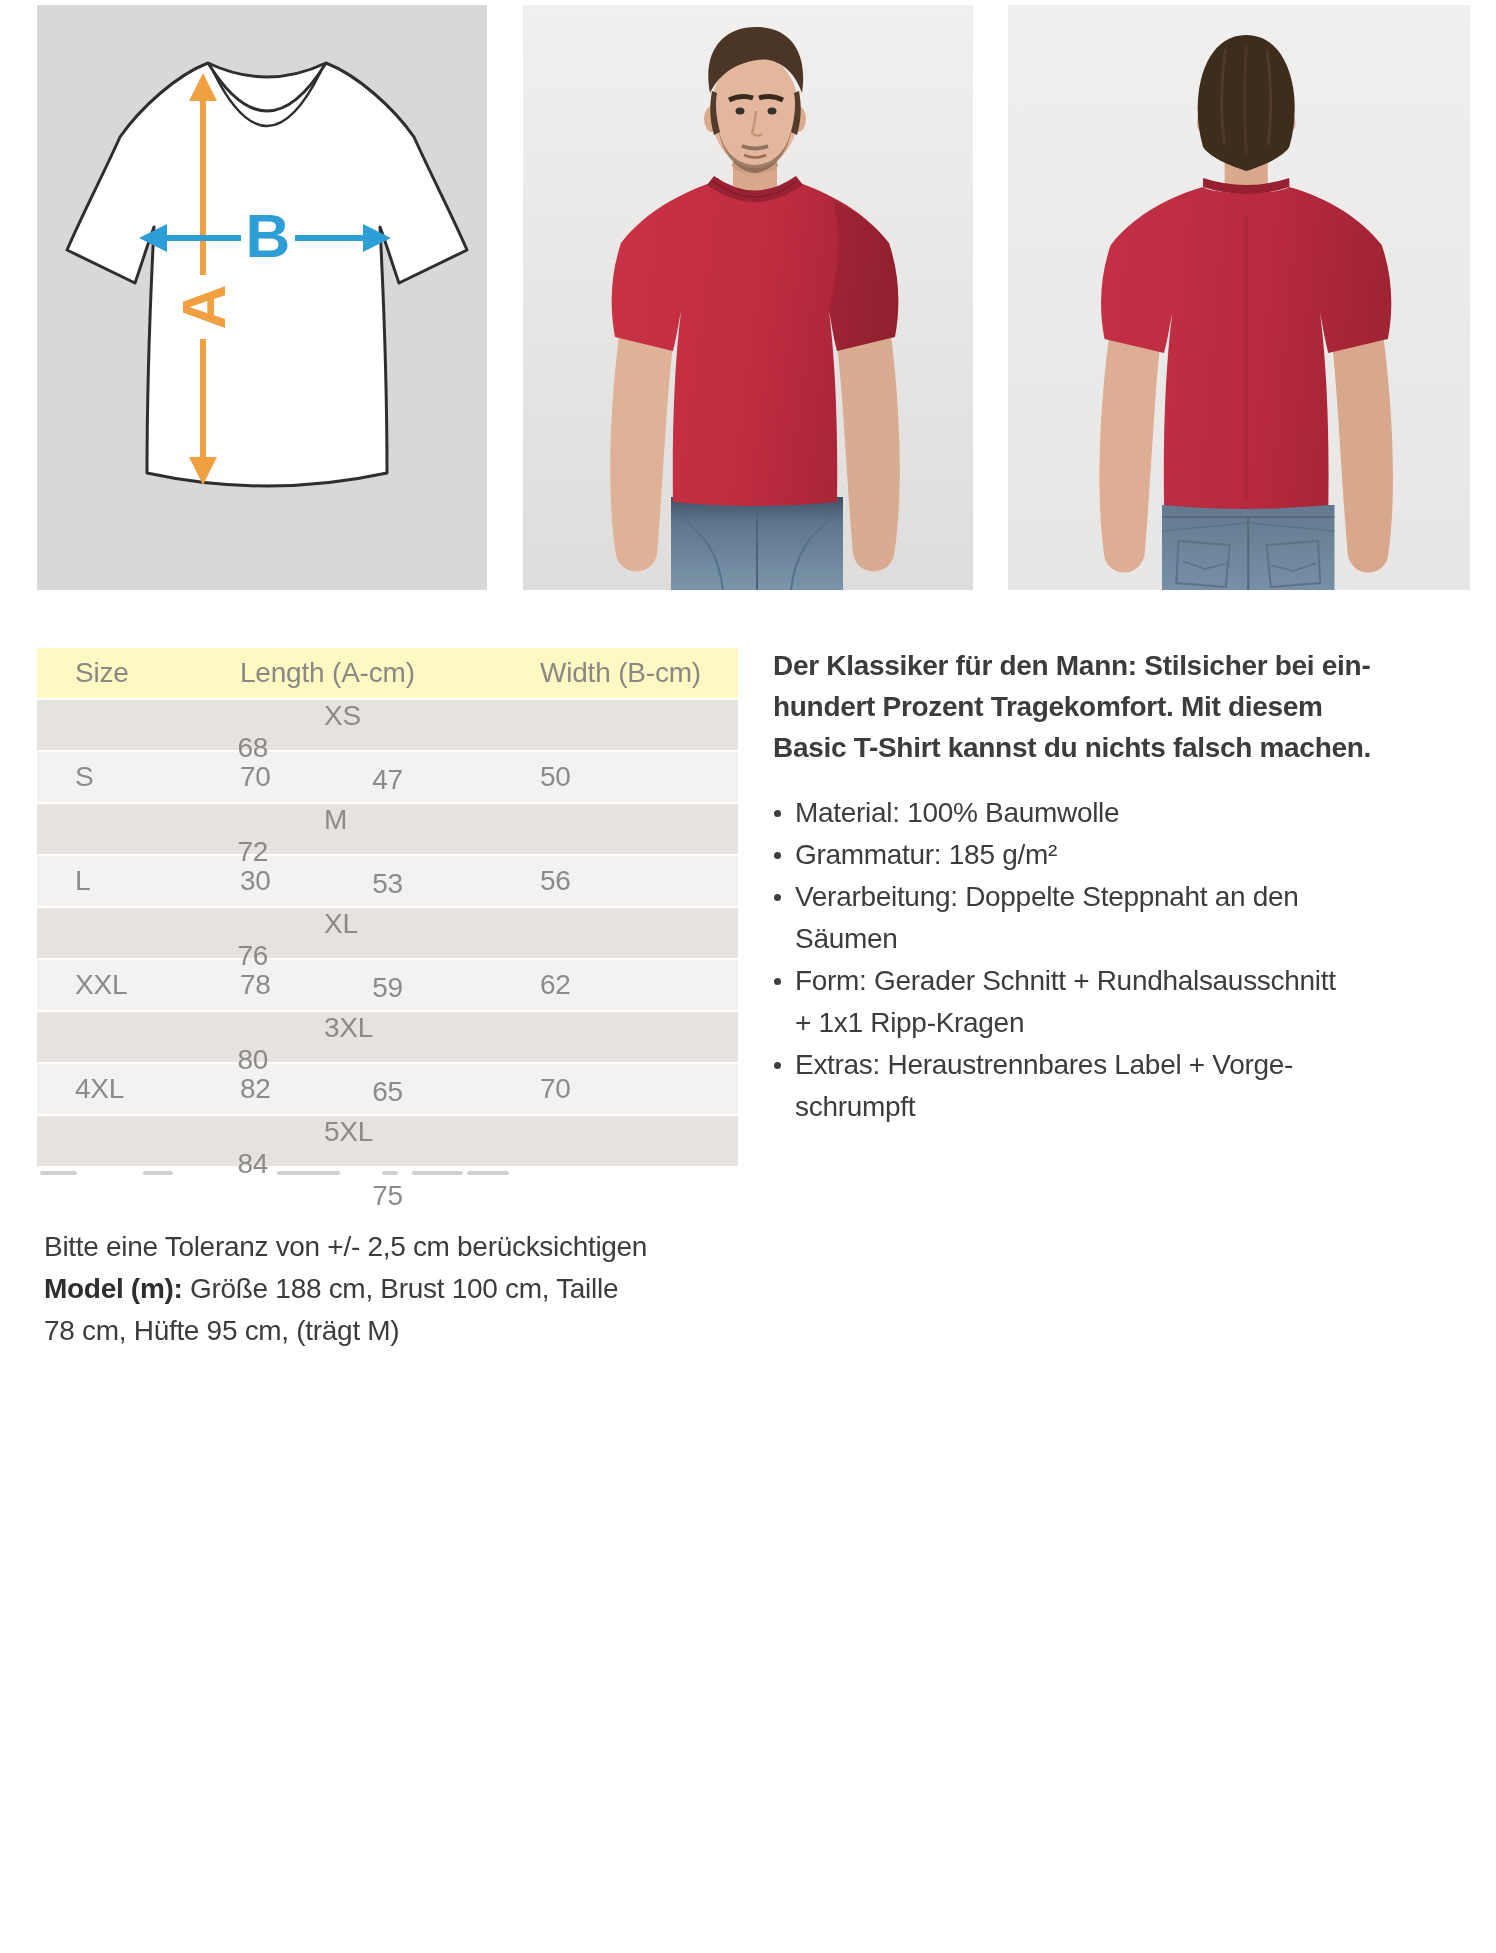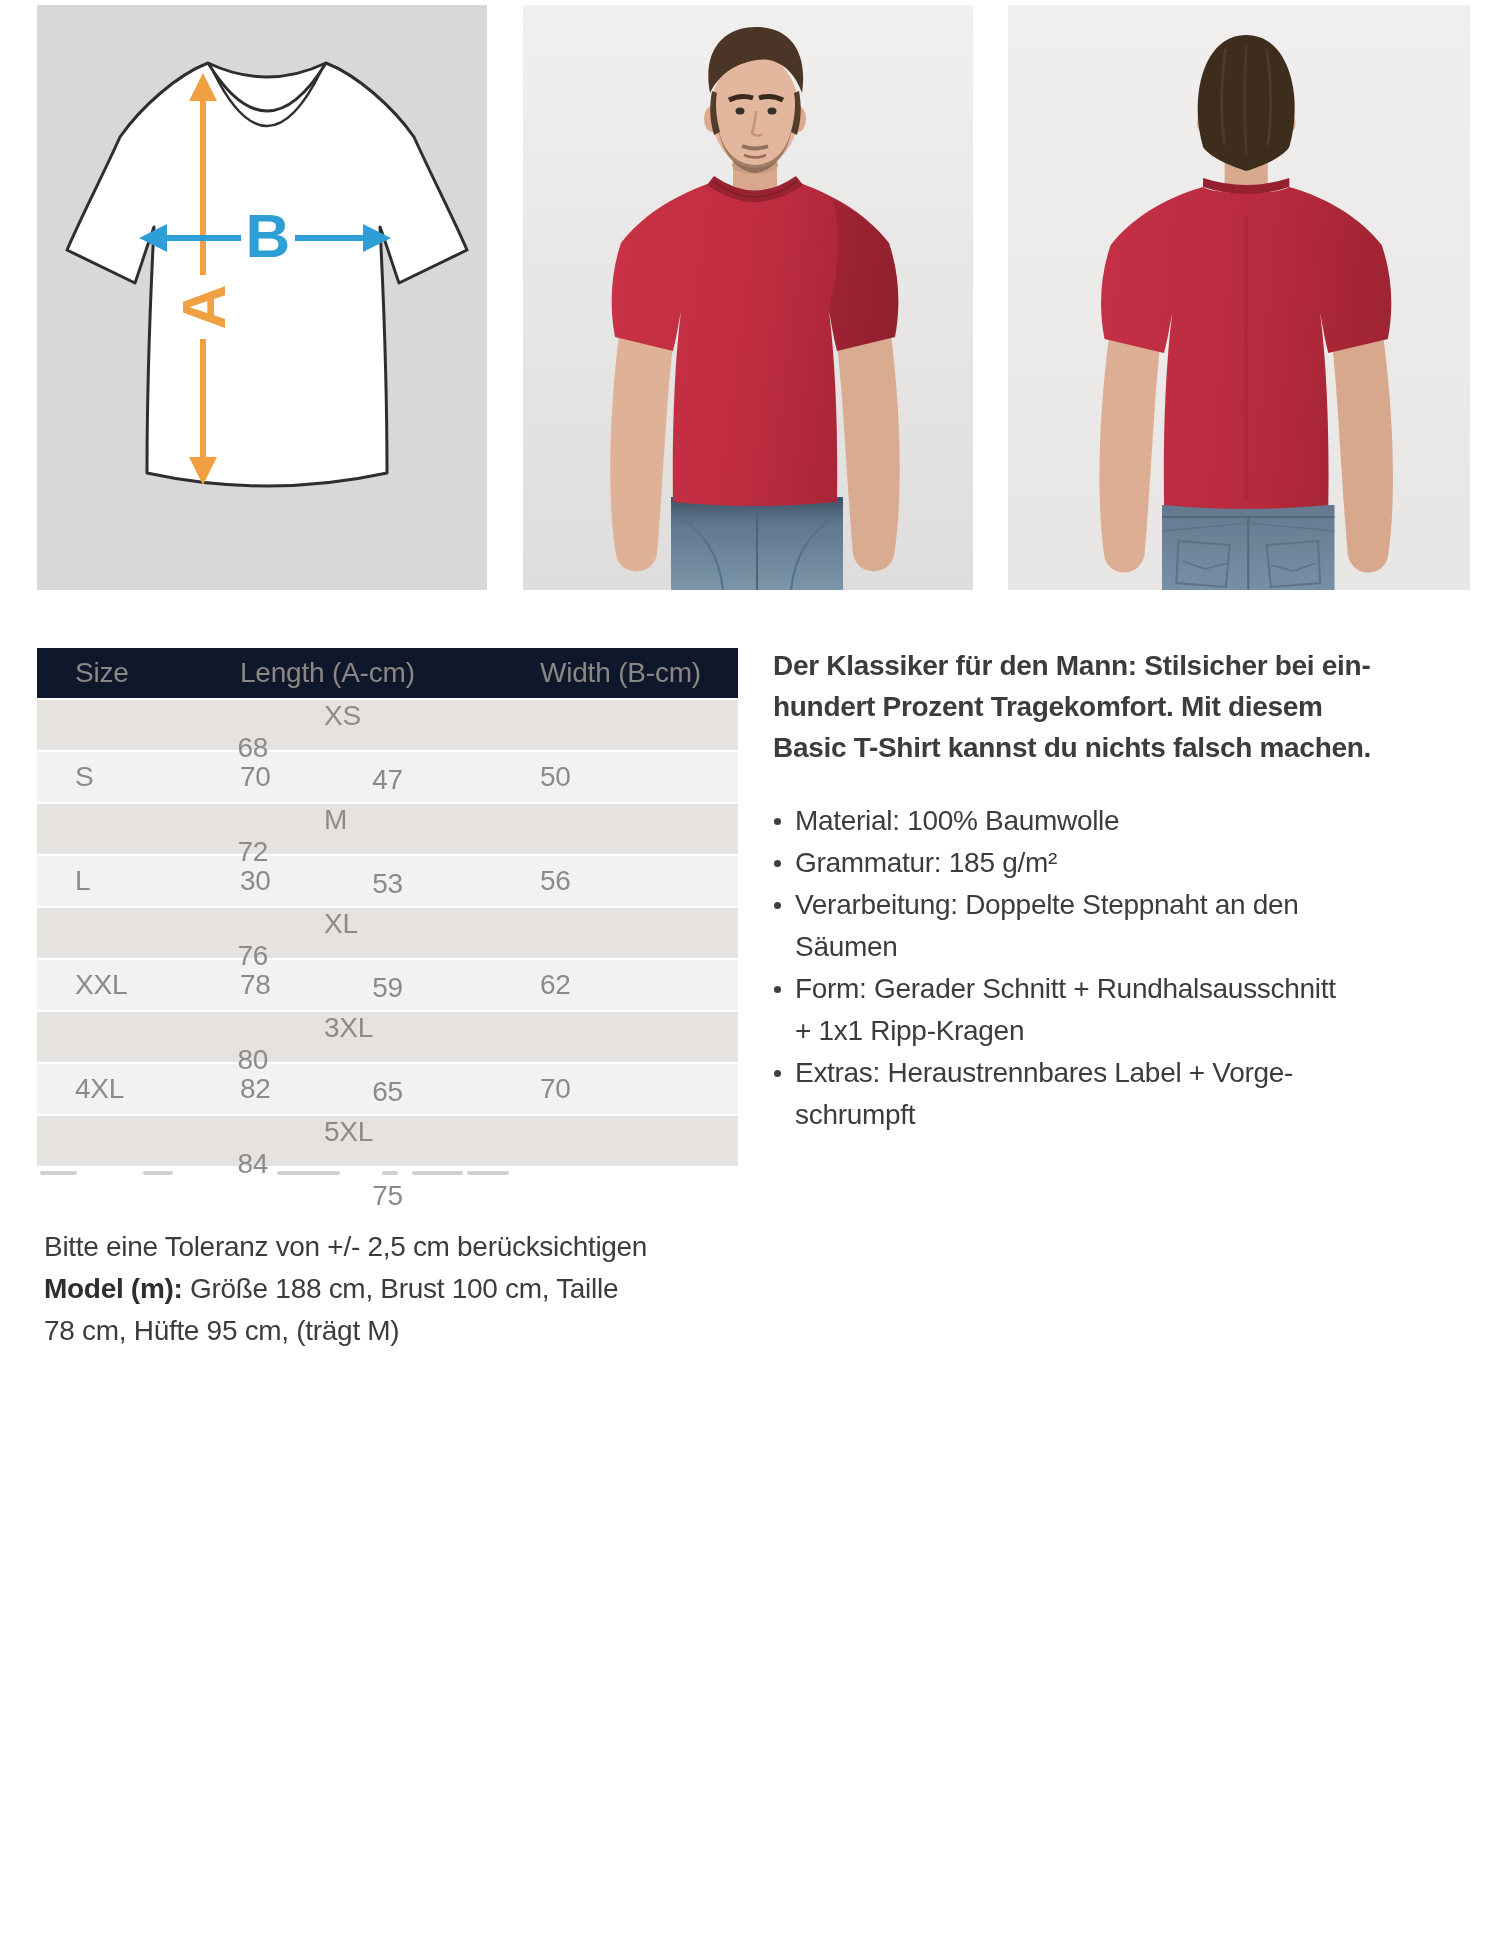--- a/index.html
+++ b/index.html
@@ -10,33 +10,33 @@
   #img-diagram{left:37px;width:450px;}
   #img-front{left:523px;width:450px;}
   #img-back{left:1008px;width:462px;}
 
   
   .size-table{position:absolute;left:37px;top:648px;width:701px;font-size:28px;letter-spacing:-0.2px;}
   .trow{display:flex;align-items:center;height:52px;box-sizing:border-box;border-bottom:2px solid #fff;color:#8d8b89;}
   .trow .c1{width:165px;padding-left:38px;flex:none;}
   .trow .c2{width:300px;flex:none;}
   .trow .c3{flex:1;}
-  .thead{background:#0f172a;color:#8a8785;}
+  .thead{background:#fef9c3;color:#8a8785;}
   .r-dark{background:#e5e2e0;flex-direction:column;}
   .r-light{background:#f4f2f1;}
 
   
   .artifact{position:absolute;left:37px;top:1171px;width:701px;height:5px;}
   .artifact span{position:absolute;top:0;height:4px;background:#d2d0ce;border-radius:2px;}
 
   
   .description{position:absolute;left:773px;top:645px;width:700px;color:#3c3c3c;
                font-size:28px;letter-spacing:-0.3px;}
   .intro-line{line-height:41px;white-space:nowrap;font-weight:bold;}
-  .spec-list{margin-top:32px;}
+  .spec-list{margin-top:24px;}
   .spec-item{display:flex;align-items:flex-start;line-height:42px;}
   .spec-item .dot{flex:none;width:7px;height:7px;border-radius:50%;background:#3f3f3f;
                   margin:18px 14px 0 1px;}
   .spec-text .line{white-space:nowrap;}
 
   
   .notes{position:absolute;left:44px;top:1226px;color:#3c3c3c;font-size:28px;
          letter-spacing:-0.3px;line-height:42px;}
   .notes b{color:#2e2e2e;}
 </style>

